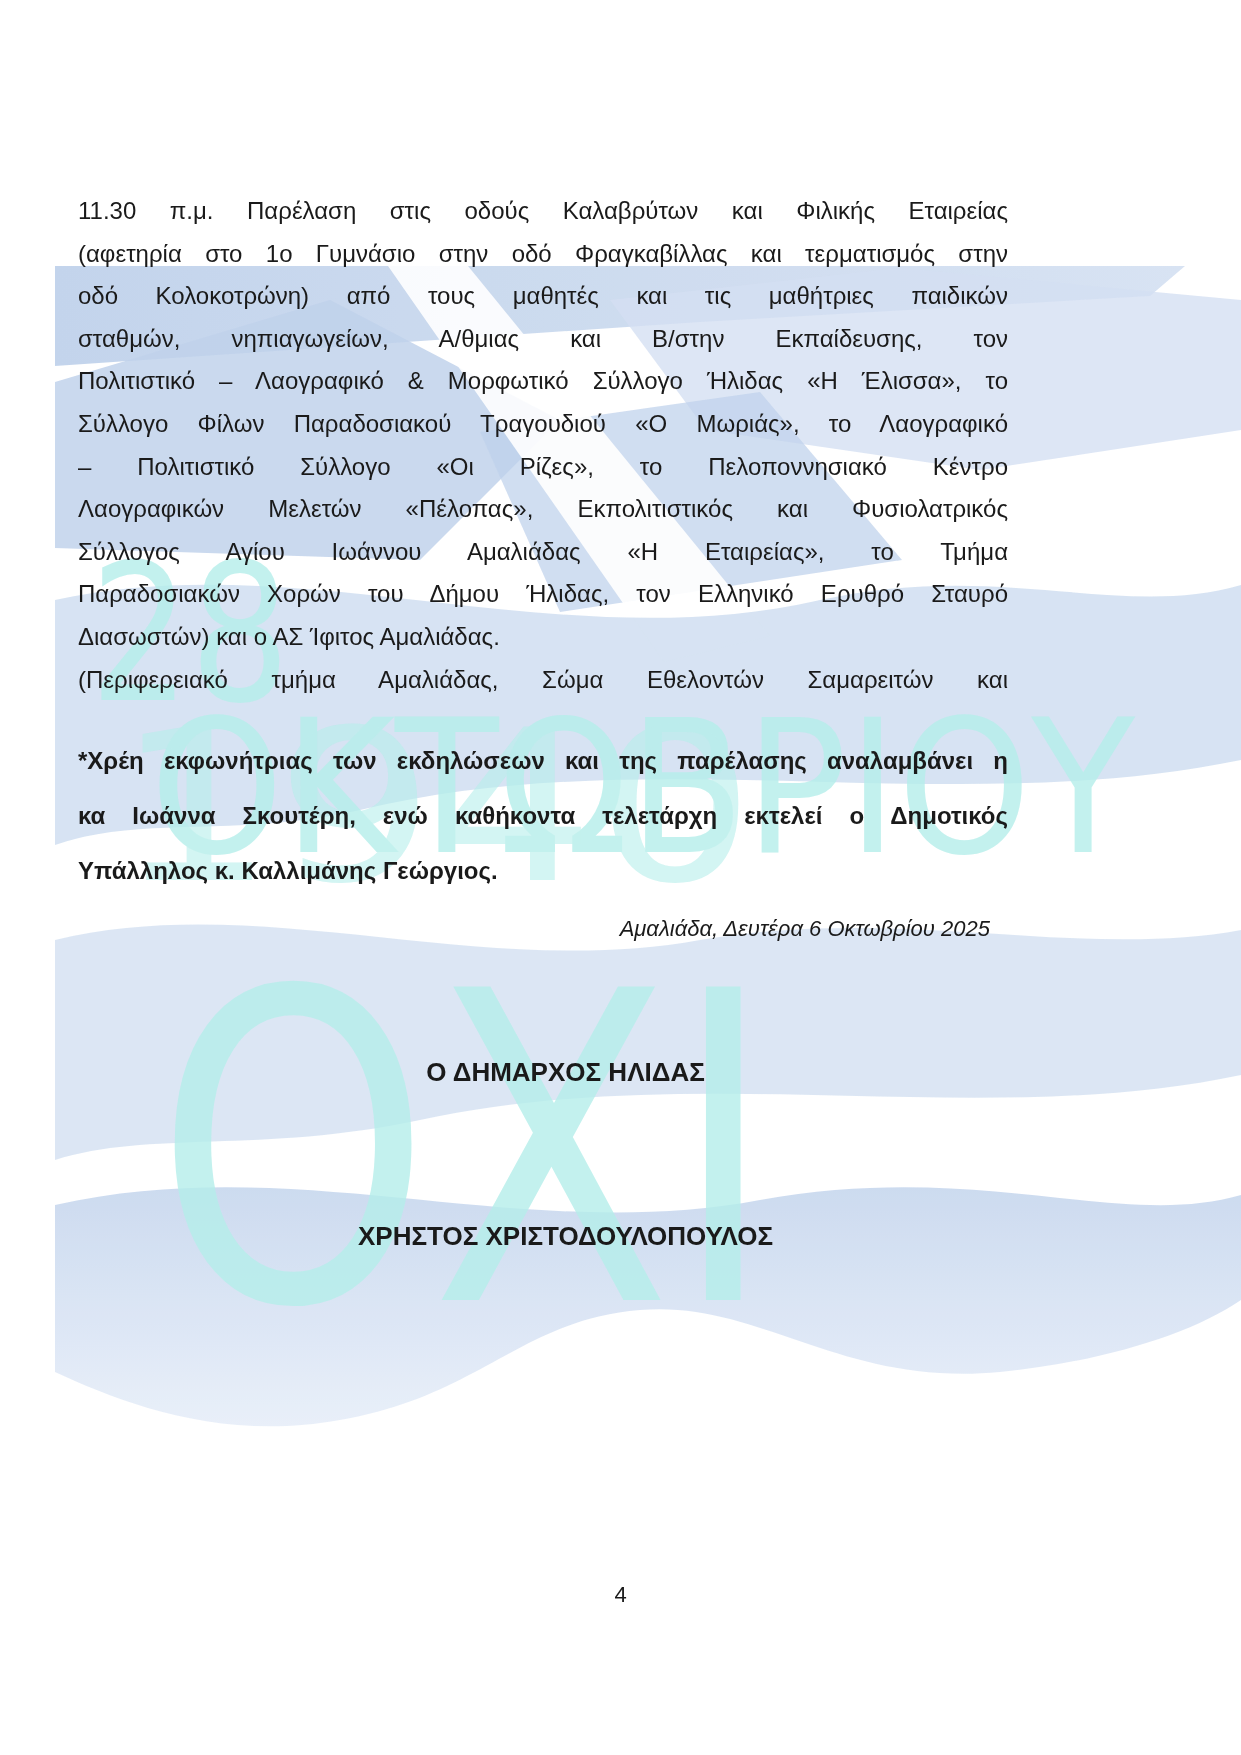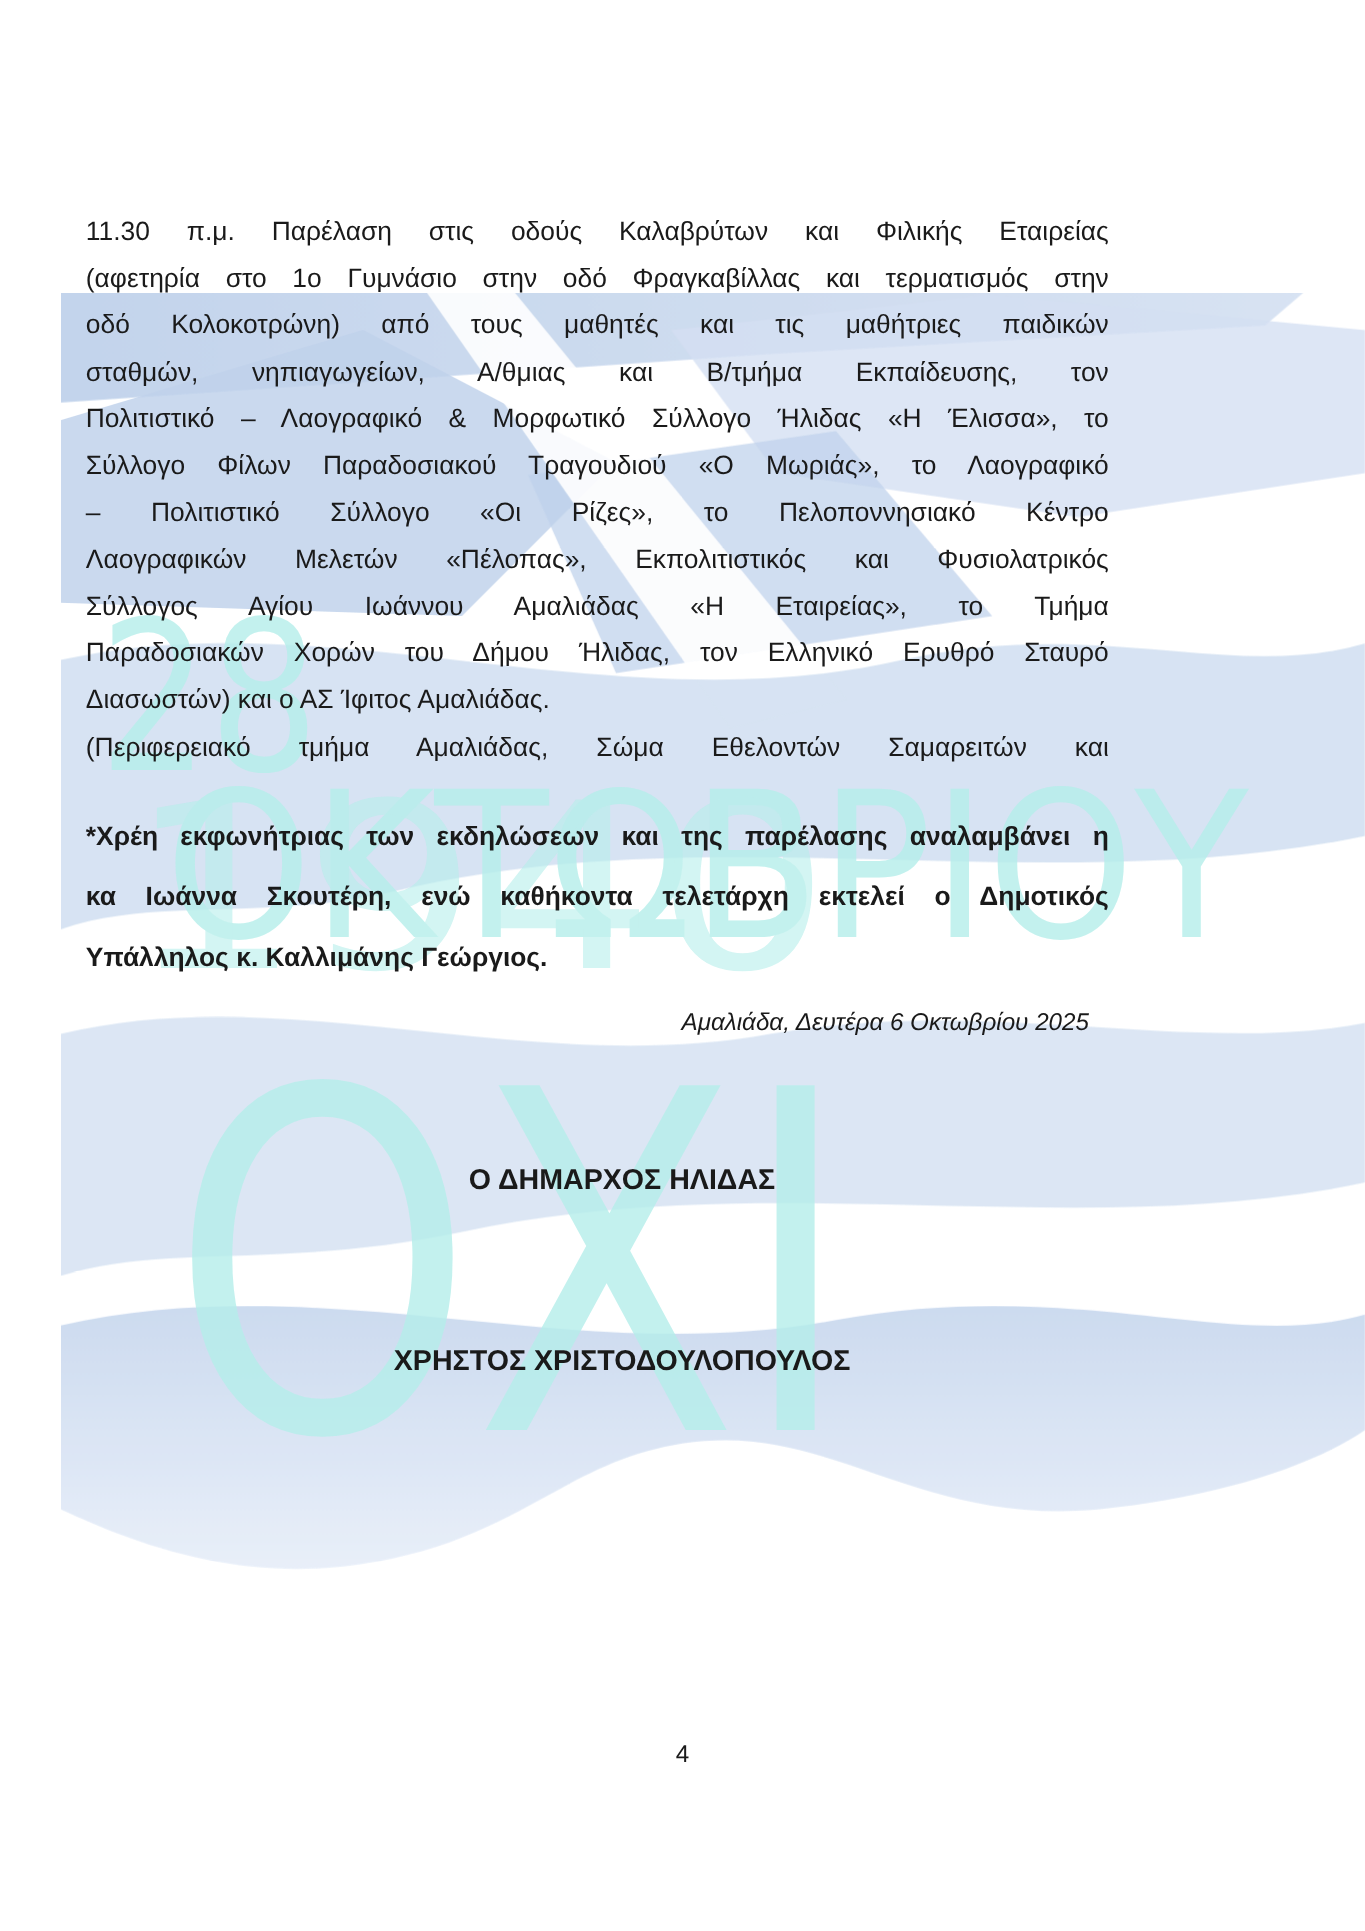--- a/index.html
+++ b/index.html
@@ -112,21 +112,21 @@
       <text x="155" y="1300" font-size="430" textLength="620" lengthAdjust="spacingAndGlyphs" fill="#b5eeea">ΟΧΙ</text>
     </g>
   </svg>
 
   <div class="textlayer">
 
     <div class="para p1">
       <div class="jline lead">11.30 π.μ. Παρέλαση στις οδούς Καλαβρύτων και Φιλικής Εταιρείας</div>
       <div class="jline">(αφετηρία στο 1ο Γυμνάσιο στην οδό Φραγκαβίλλας και τερματισμός στην</div>
       <div class="jline">οδό Κολοκοτρώνη) από τους μαθητές και τις μαθήτριες παιδικών</div>
-      <div class="jline">σταθμών, νηπιαγωγείων, Α/θμιας και Β/τμήμα Εκπαίδευσης, τον</div>
+      <div class="jline">σταθμών, νηπιαγωγείων, Α/θμιας και Β/στην Εκπαίδευσης, τον</div>
       <div class="jline">Πολιτιστικό – Λαογραφικό &amp; Μορφωτικό Σύλλογο Ήλιδας «Η Έλισσα», το</div>
       <div class="jline">Σύλλογο Φίλων Παραδοσιακού Τραγουδιού «Ο Μωριάς», το Λαογραφικό</div>
       <div class="jline">– Πολιτιστικό Σύλλογο «Οι Ρίζες», το Πελοποννησιακό Κέντρο</div>
       <div class="jline">Λαογραφικών Μελετών «Πέλοπας», Εκπολιτιστικός και Φυσιολατρικός</div>
       <div class="jline">Σύλλογος Αγίου Ιωάννου Αμαλιάδας «Η Εταιρείας», το Τμήμα</div>
       <div class="jline">Παραδοσιακών Χορών του Δήμου Ήλιδας, τον Ελληνικό Ερυθρό Σταυρό</div>
       <div class="jline jl-end">Διασωστών) και ο ΑΣ Ίφιτος Αμαλιάδας.</div>
       <div class="jline">(Περιφερειακό τμήμα Αμαλιάδας, Σώμα Εθελοντών Σαμαρειτών και</div>
     </div>
 

